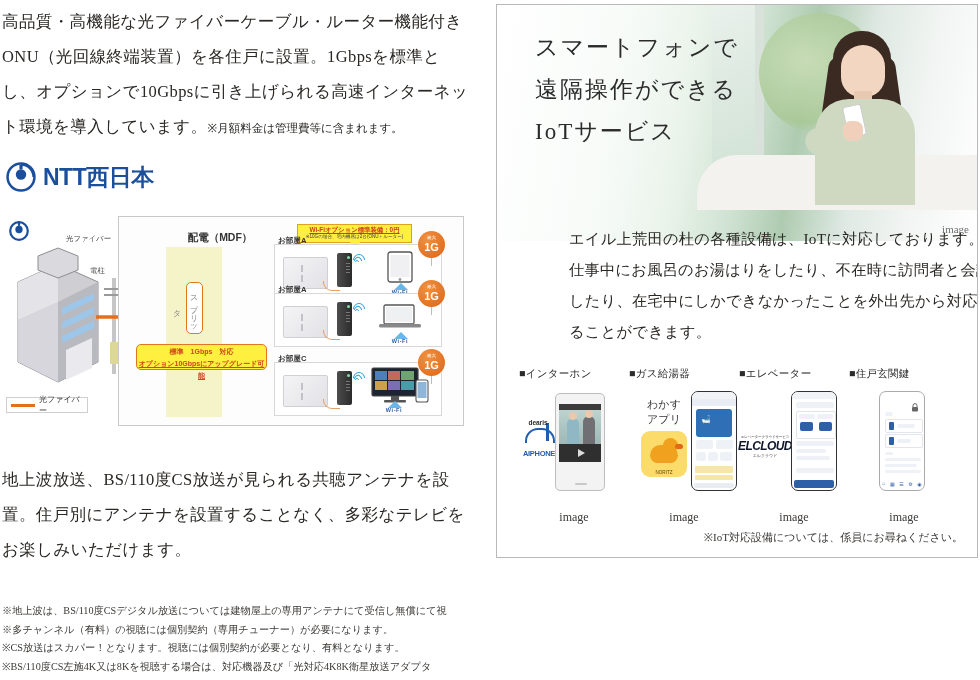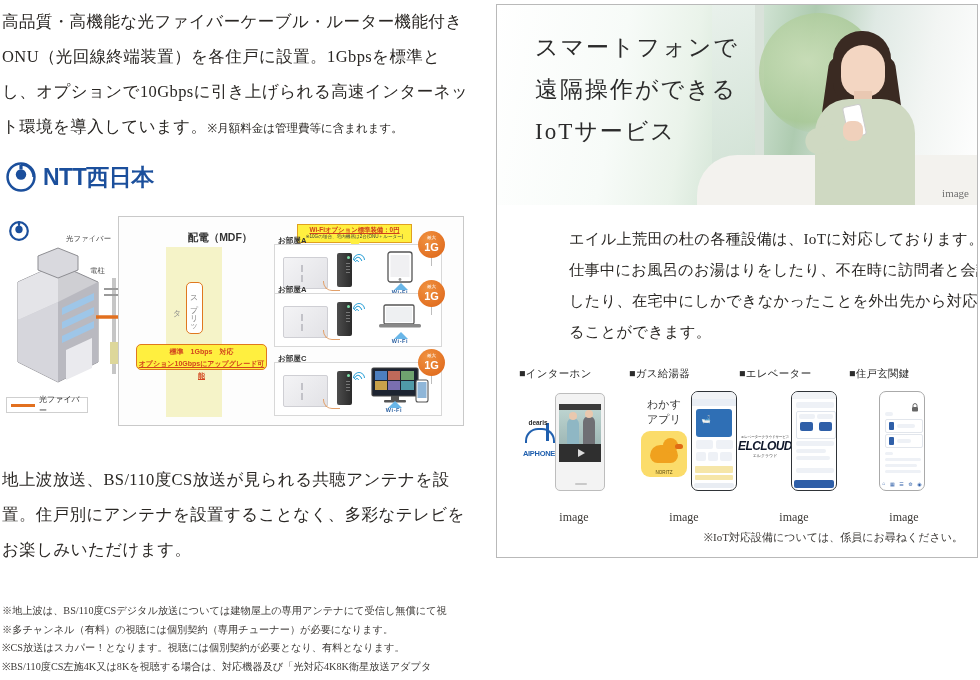--- a/index.html
+++ b/index.html
@@ -94,21 +94,21 @@
   .opower{position:absolute;left:8px;top:22px;width:22px;height:22px;}
 
   .note-wifi{position:absolute;left:2px;top:440px;width:470px;font-size:11.5px;color:#3b3835;letter-spacing:.1px;}
 
   .para2{position:absolute;left:2px;top:462px;width:472px;font-size:16.5px;line-height:35px;letter-spacing:.4px;color:#2a2724;}
 
   .foot{position:absolute;left:2px;top:602px;width:492px;font-size:10.2px;line-height:18.5px;color:#3b3835;white-space:nowrap;}
 
   
   .right{position:absolute;left:496px;top:4px;width:480px;height:552px;border:1px solid #b9b9b9;background:#fff;overflow:hidden;}
-  .hero{position:absolute;left:0;top:0;width:480px;height:200px;overflow:hidden;
+  .hero{position:absolute;left:0;top:0;width:480px;height:236px;overflow:hidden;
     background:linear-gradient(100deg,#ffffff 0%,#f7fbf8 26%,#eaf3ea 40%,#cfe2d2 52%,#aecbb0 62%,#dfe9e4 74%,#f2f5f3 86%,#ffffff 100%);}
   .hero .window{position:absolute;left:215px;top:0;width:46px;height:200px;background:linear-gradient(180deg,#e9f1ec,#cfe0d3);opacity:.85;}
   .hero .frame{position:absolute;left:258px;top:0;width:9px;height:200px;background:#d9e2da;}
   .hero .foliage{position:absolute;left:262px;top:8px;width:120px;height:120px;border-radius:50%;
     background:radial-gradient(circle at 40% 40%,#cde0b8,#a8c894 60%,rgba(168,200,148,0) 72%);opacity:.8;}
   .hero .desk{position:absolute;left:200px;top:150px;width:290px;height:55px;background:#f3f2ee;border-radius:40px 0 0 0;}
   .person{position:absolute;left:300px;top:24px;width:150px;height:176px;}
   .p-hair{position:absolute;left:36px;top:2px;width:58px;height:72px;background:#3a2a22;border-radius:28px 28px 20px 20px;}
   .p-hair2{position:absolute;left:28px;top:28px;width:20px;height:70px;background:#3a2a22;border-radius:12px;transform:rotate(8deg);}
   .p-hair3{position:absolute;left:82px;top:28px;width:20px;height:70px;background:#3a2a22;border-radius:12px;transform:rotate(-8deg);}

